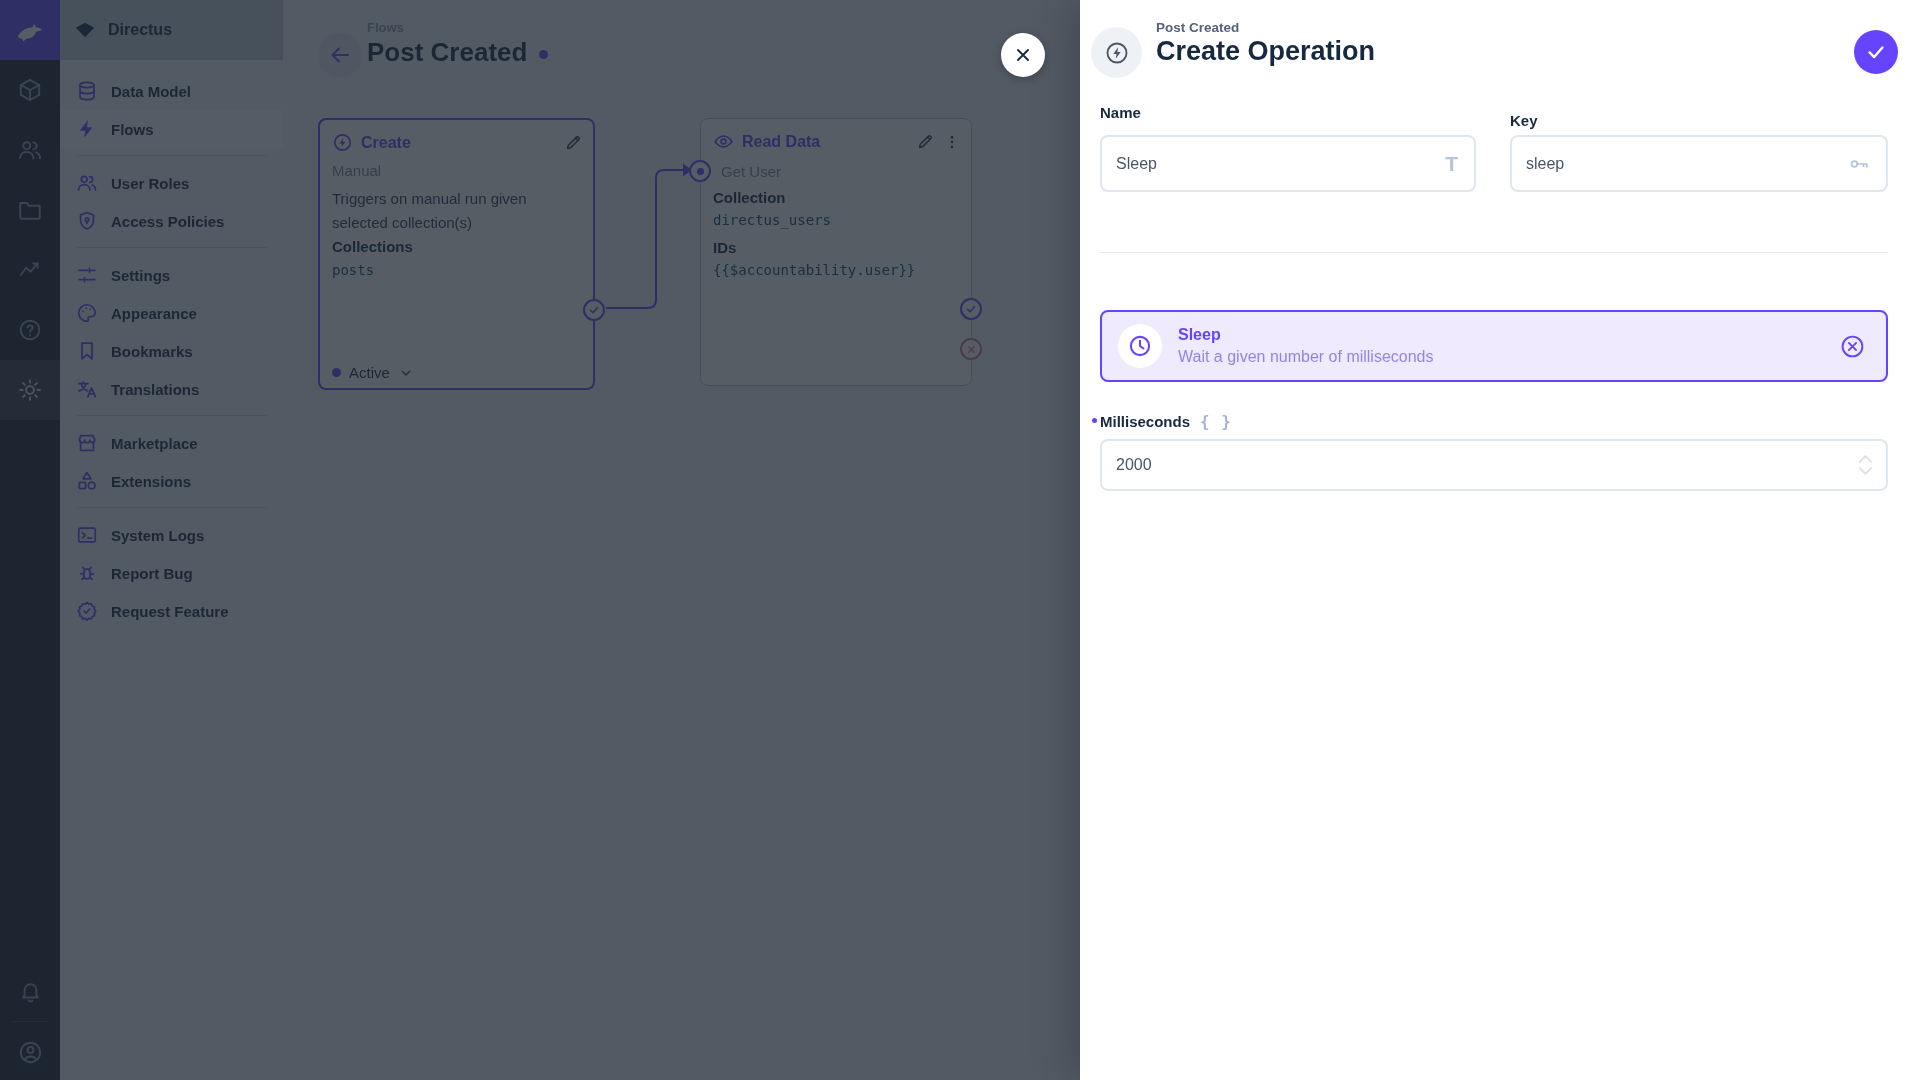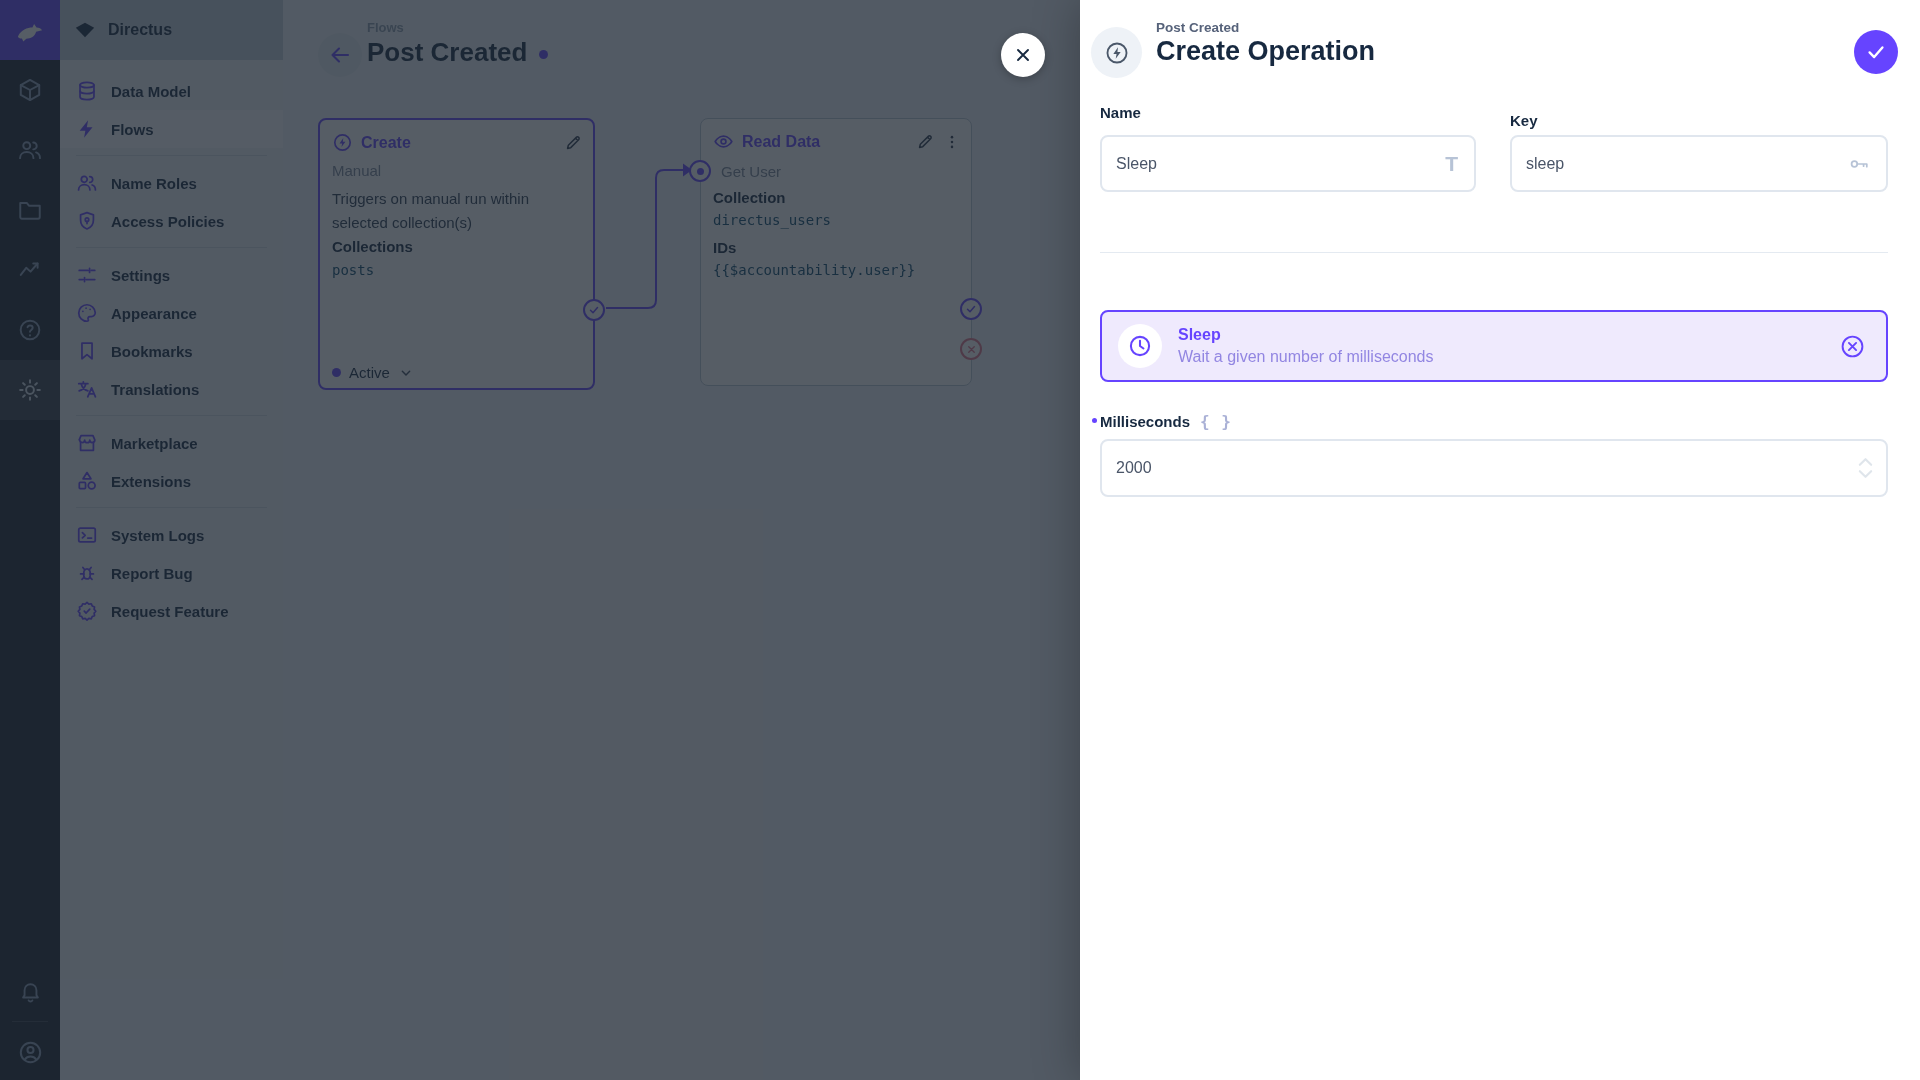--- a/index.html
+++ b/index.html
@@ -206,21 +206,21 @@
     <div class="navdiv"></div>
     <div class="navitem">
       <span class="nicon">
         <svg width="22" height="22" viewBox="0 0 24 24" fill="none" stroke="currentColor" stroke-width="1.9" stroke-linecap="round" stroke-linejoin="round">
           <circle cx="9" cy="8" r="3.2"></circle>
             <path d="M2.8 19.5c0-3.4 2.8-5.6 6.2-5.6s6.2 2.2 6.2 5.6"></path>
             <path d="M15 5a3.2 3.2 0 0 1 0 6.4"></path>
             <path d="M17.6 14.2c2.2.7 3.6 2.6 3.6 5.3"></path>
         </svg>
       </span>
-      <span>Name Roles</span>
+      <span>User Roles</span>
     </div>
     <div class="navitem">
       <span class="nicon">
         <svg width="22" height="22" viewBox="0 0 24 24" fill="none" stroke="currentColor" stroke-width="1.9" stroke-linecap="round" stroke-linejoin="round">
           <path d="M12 2.8 19 5.3v5.6c0 4.4-2.9 8.3-7 9.8-4.1-1.5-7-5.4-7-9.8V5.3z"></path>
             <circle cx="12" cy="10.5" r="1.9"></circle>
             <path d="M12 12.4v2.4"></path>
         </svg>
       </span>
       <span>Access Policies</span>
@@ -340,21 +340,21 @@
       </span>
       <span>Create</span>
       <span class="spacer"></span>
       <span class="picon">
         <svg width="19" height="19" viewBox="0 0 24 24" fill="none" stroke="currentColor" stroke-width="1.9" stroke-linecap="round" stroke-linejoin="round">
           <path d="M14.5 6.5l3 3M4.5 19.5l1-4 10-10a2.12 2.12 0 0 1 3 3l-10 10z"></path>
         </svg>
       </span>
     </div>
     <div class="ptext" style="top:42px">Manual</div>
-    <div class="pdesc" style="top:67px">Triggers on manual run within selected collection(s)</div>
+    <div class="pdesc" style="top:67px">Triggers on manual run given selected collection(s)</div>
     <div class="plabel" style="top:118px">Collections</div>
     <div class="pmono mono" style="top:142px">posts</div>
     <div class="statusrow">
       <span class="statusdot"></span>
       <span>Active</span>
       <span style="color:#3c4a5e">
         <svg width="16" height="16" viewBox="0 0 24 24" fill="none" stroke="currentColor" stroke-width="2.2" stroke-linecap="round" stroke-linejoin="round">
             <path d="M6.5 9.5 12 15l5.5-5.5"></path>
           </svg>
       </span>
@@ -477,21 +477,21 @@
           <path d="M8.8 8.8l6.4 6.4M15.2 8.8l-6.4 6.4"></path>
       </svg>
     </span>
   </div>
 
   <div class="reqdot"></div>
   <div class="mslabelrow">
     <span class="flabel" style="position:static">Milliseconds</span>
     <span class="braces">{ }</span>
   </div>
-  <div class="fbox" style="left:20px;top:439px;width:788px;height:58px">
+  <div class="fbox" style="left:20px;top:439px;width:788px;height:52px">
     <input value="2000" style="">
     <span class="stepper">
       <svg width="17" height="10" viewBox="0 0 24 14" fill="none" stroke="currentColor" stroke-width="3" stroke-linecap="round" stroke-linejoin="round">
           <path d="M4 11 12 3l8 8"></path>
         </svg>
       <svg width="17" height="10" viewBox="0 0 24 14" fill="none" stroke="currentColor" stroke-width="3" stroke-linecap="round" stroke-linejoin="round">
           <path d="M4 3l8 8 8-8"></path>
         </svg>
     </span>
   </div>

